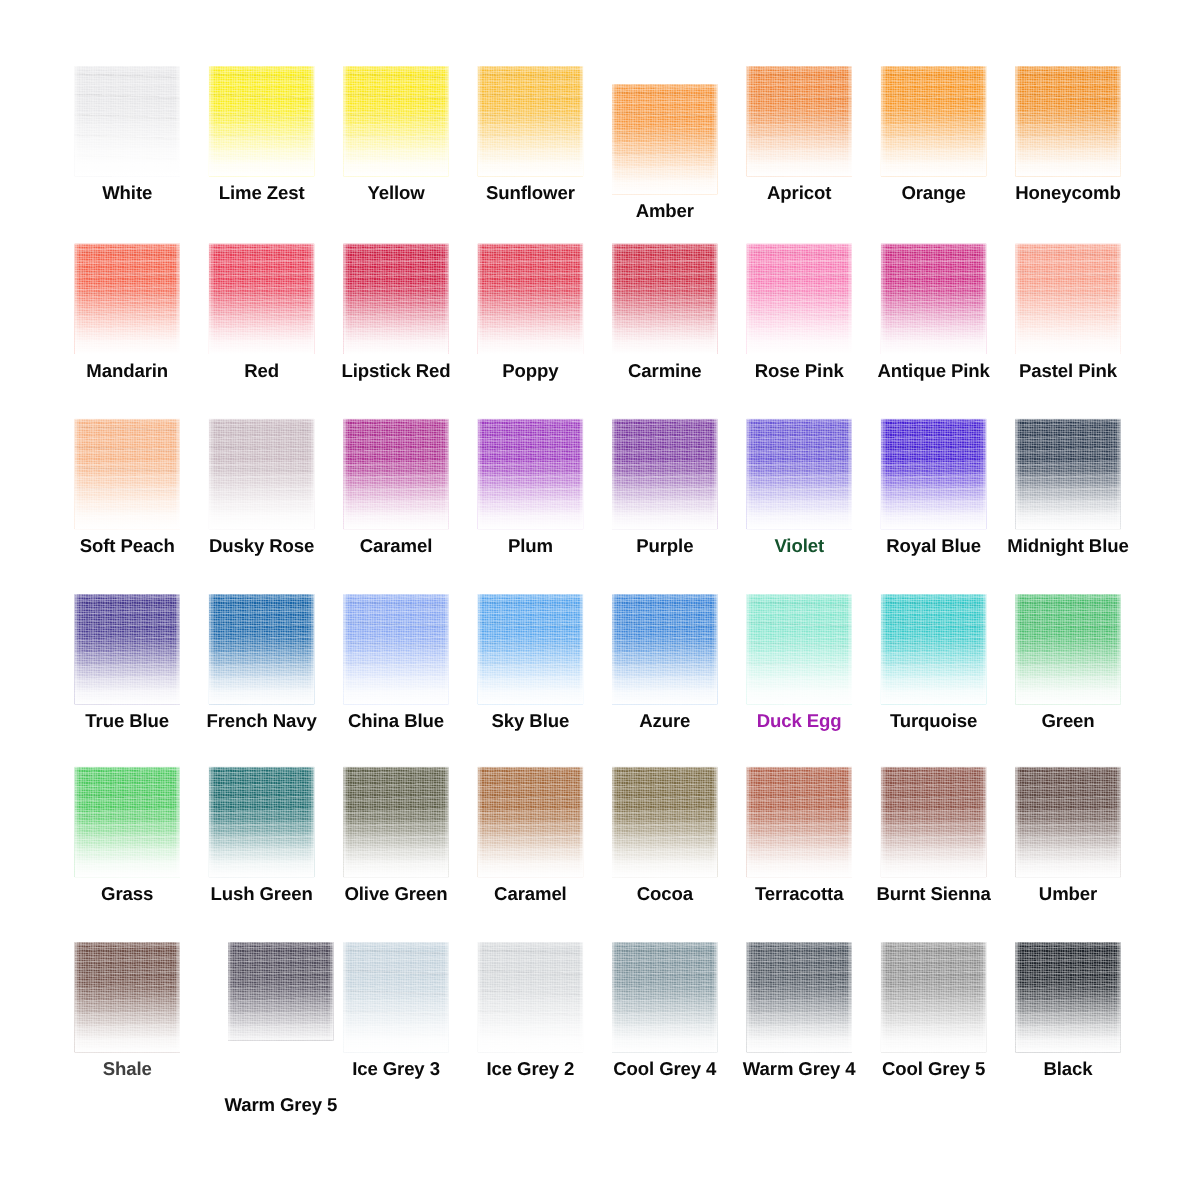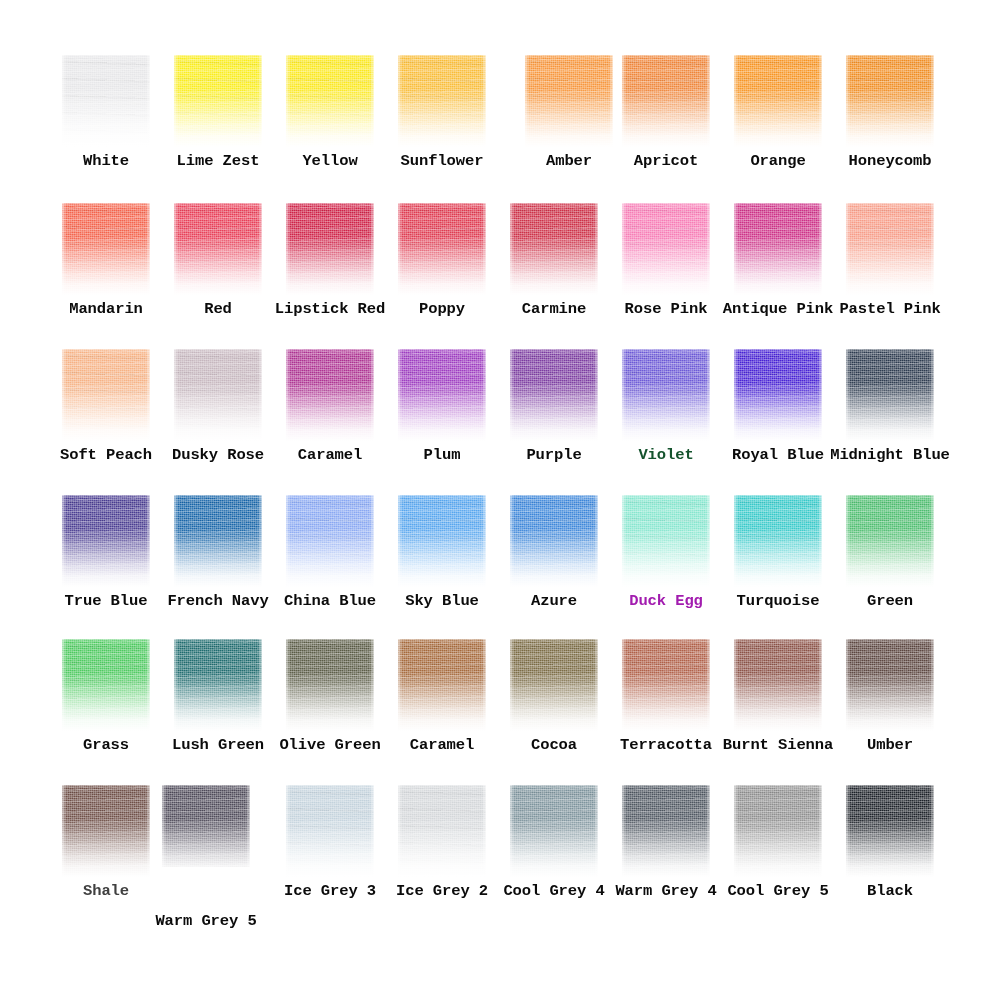--- a/index.html
+++ b/index.html
@@ -12,21 +12,20 @@
     width: 1000px;
     height: 1000px;
     font-family: "Liberation Sans", sans-serif;
     overflow: hidden;
   }
   #chart {
     position: relative;
     width: 1000px;
     height: 1000px;
     background: #ffffff;
-    font-family: Liberation Mono, monospace;
   }
   .row {
     position: absolute;
     left: 0;
     width: 1000px;
     height: 145px;
     display: flex;
   }
   .cell {
     position: relative;
@@ -178,21 +177,21 @@
           <div class="swatch">
             <div class="base" style="background: rgb(249, 188, 54);"></div>
             <div class="streaks"></div>
             <div class="grain"></div>
             <div class="fade"></div>
             <div class="edges"></div>
           </div>
         </div>
         <div class="label" style="color: rgb(11, 11, 11);">Sunflower</div>
       </div>
-      <div class="cell" style="position: absolute; left: 513px; top: 0px;">
+      <div class="cell" style="position: absolute; left: 498px; top: 0px; justify-content: center;">
         <div class="swatch-wrap">
           <div class="swatch">
             <div class="base" style="background: rgb(247, 149, 58);"></div>
             <div class="streaks"></div>
             <div class="grain"></div>
             <div class="fade"></div>
             <div class="edges"></div>
           </div>
         </div>
         <div class="label" style="color: rgb(11, 11, 11);">Amber</div>
@@ -632,21 +631,21 @@
           <div class="swatch">
             <div class="base" style="background: rgb(110, 78, 70);"></div>
             <div class="streaks"></div>
             <div class="grain"></div>
             <div class="fade"></div>
             <div class="edges"></div>
           </div>
         </div>
         <div class="label" style="color: #404040;">Shale</div>
       </div>
-      <div class="cell" style="position: absolute; left: 150px; top: 0px; gap: 40px;">
+      <div class="cell" style="position: absolute; left: 178px; top: 0px; gap: 40px;">
         <div class="swatch-wrap">
           <div class="swatch">
             <div class="base" style="background: rgb(78, 74, 89);"></div>
             <div class="streaks"></div>
             <div class="grain"></div>
             <div class="fade"></div>
             <div class="edges"></div>
           </div>
         </div>
         <div class="label" style="color: rgb(11, 11, 11);">Warm Grey 5</div>

